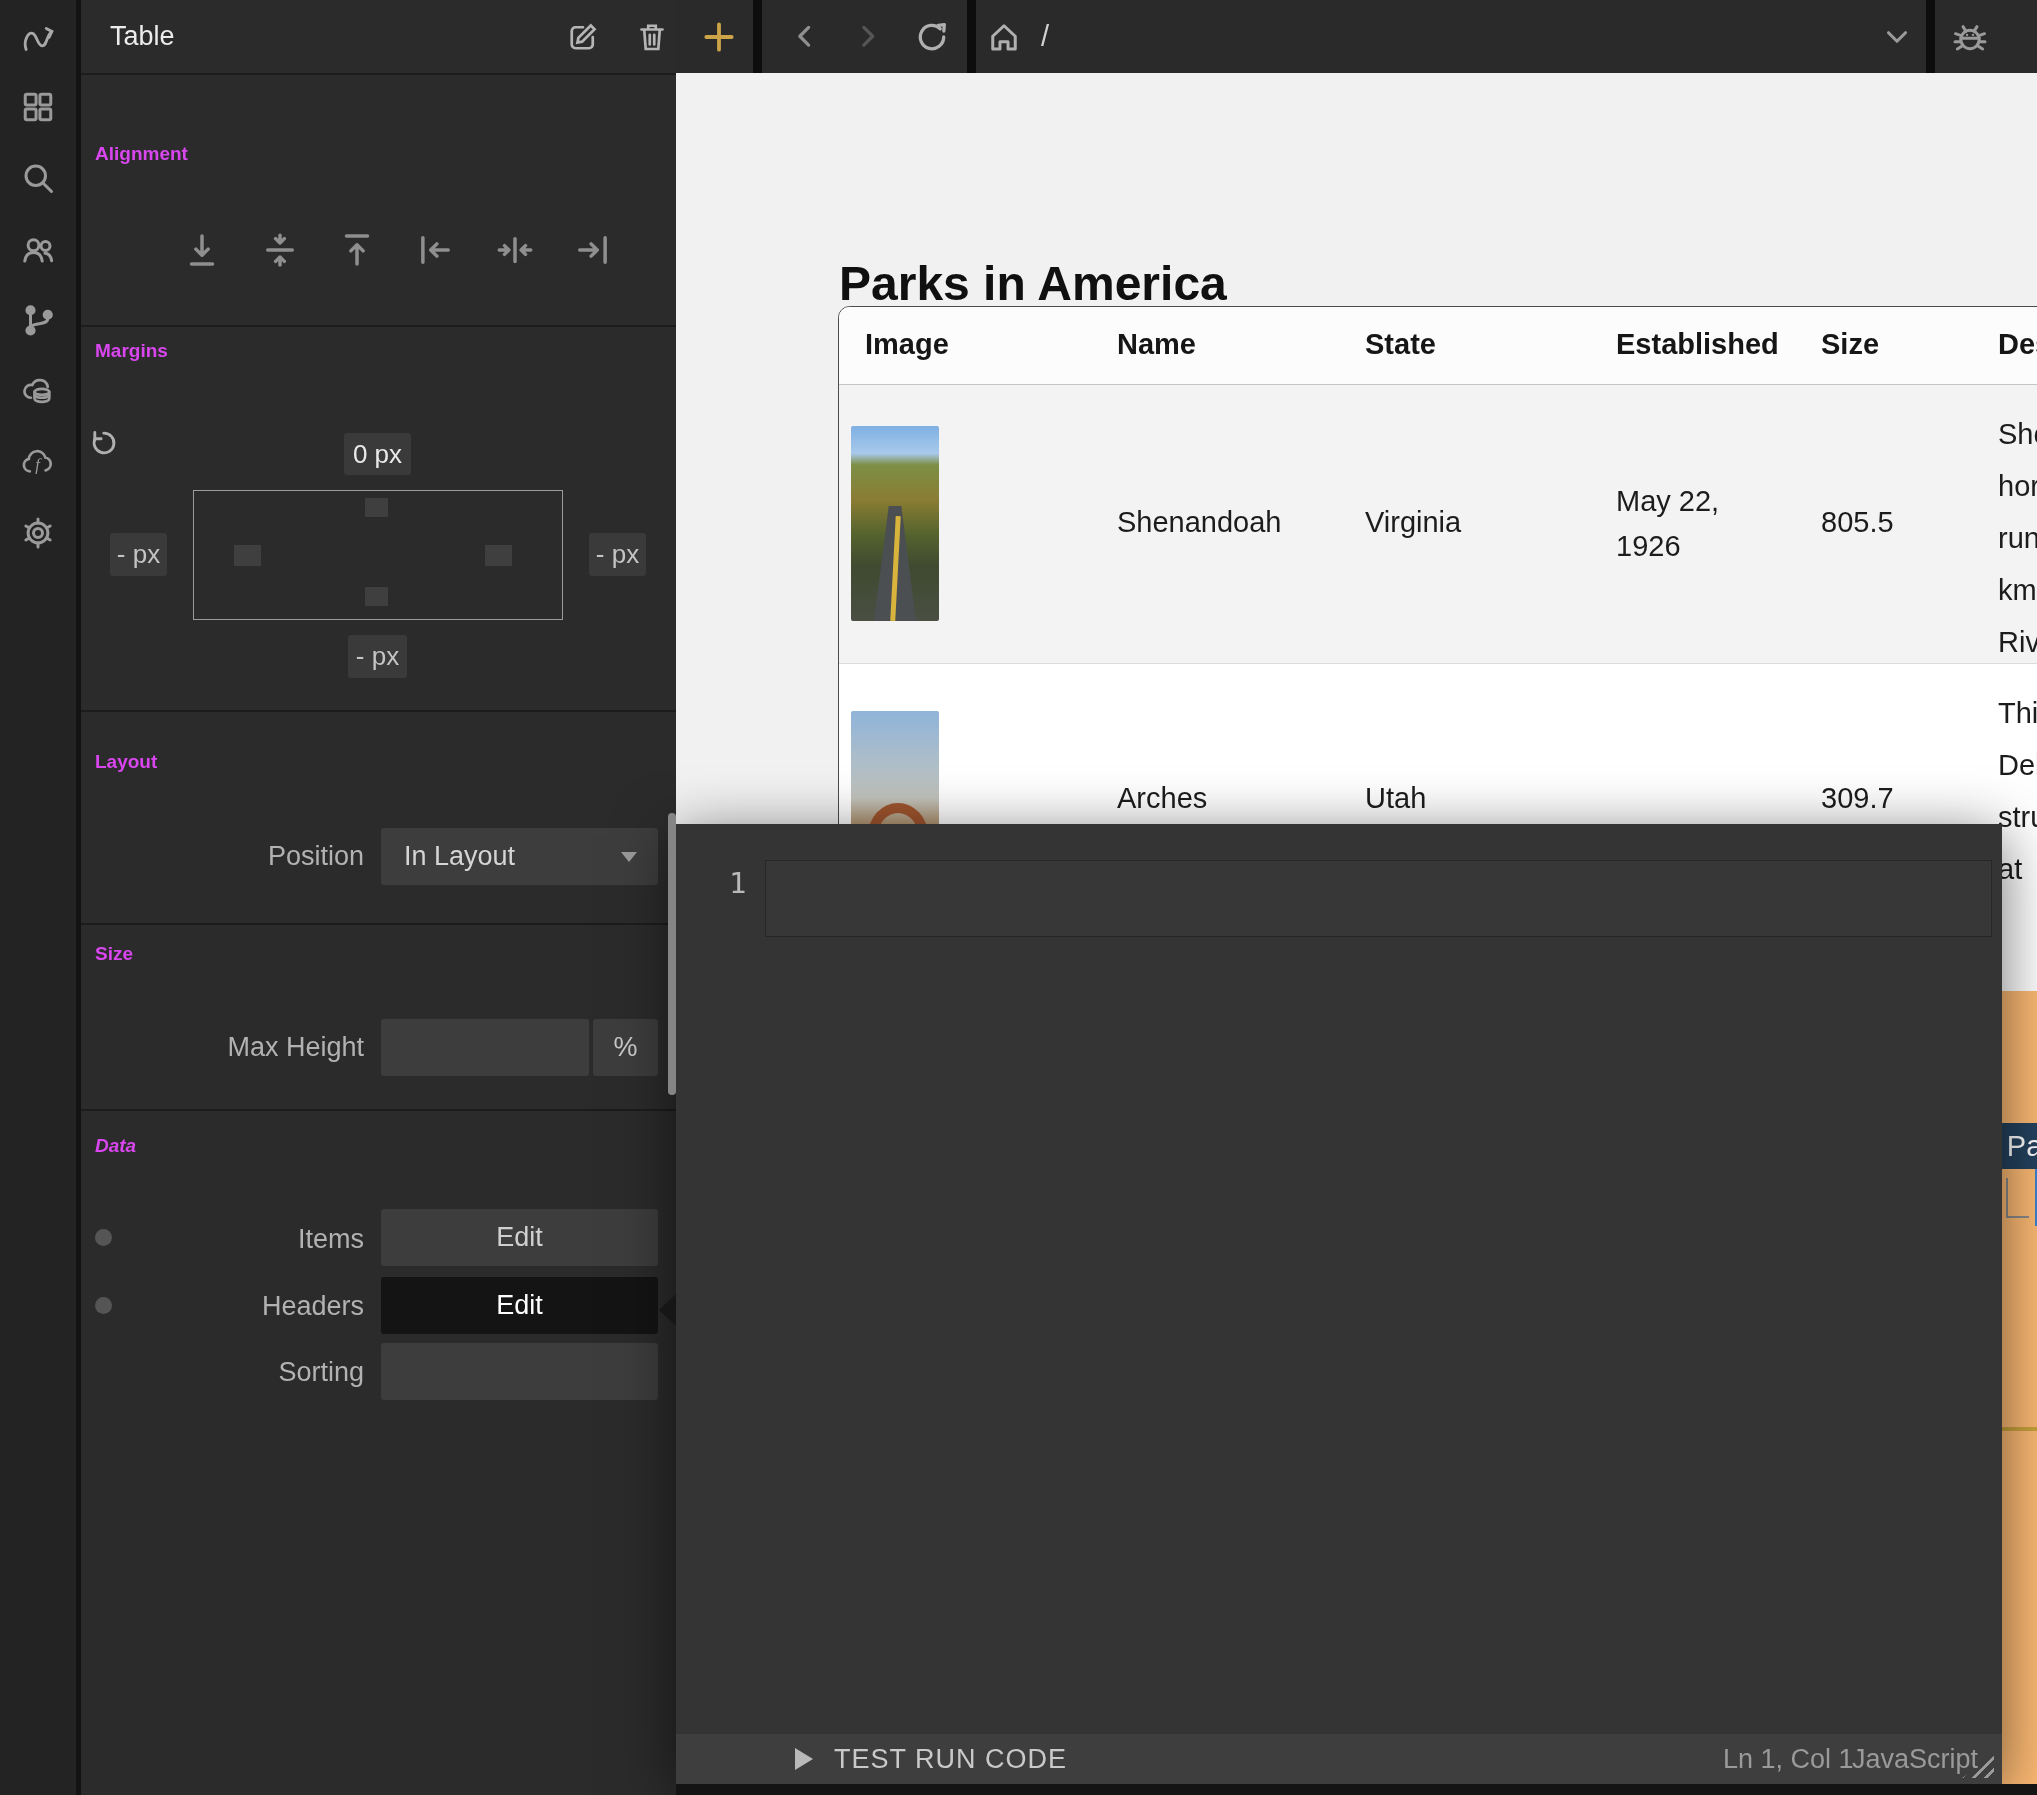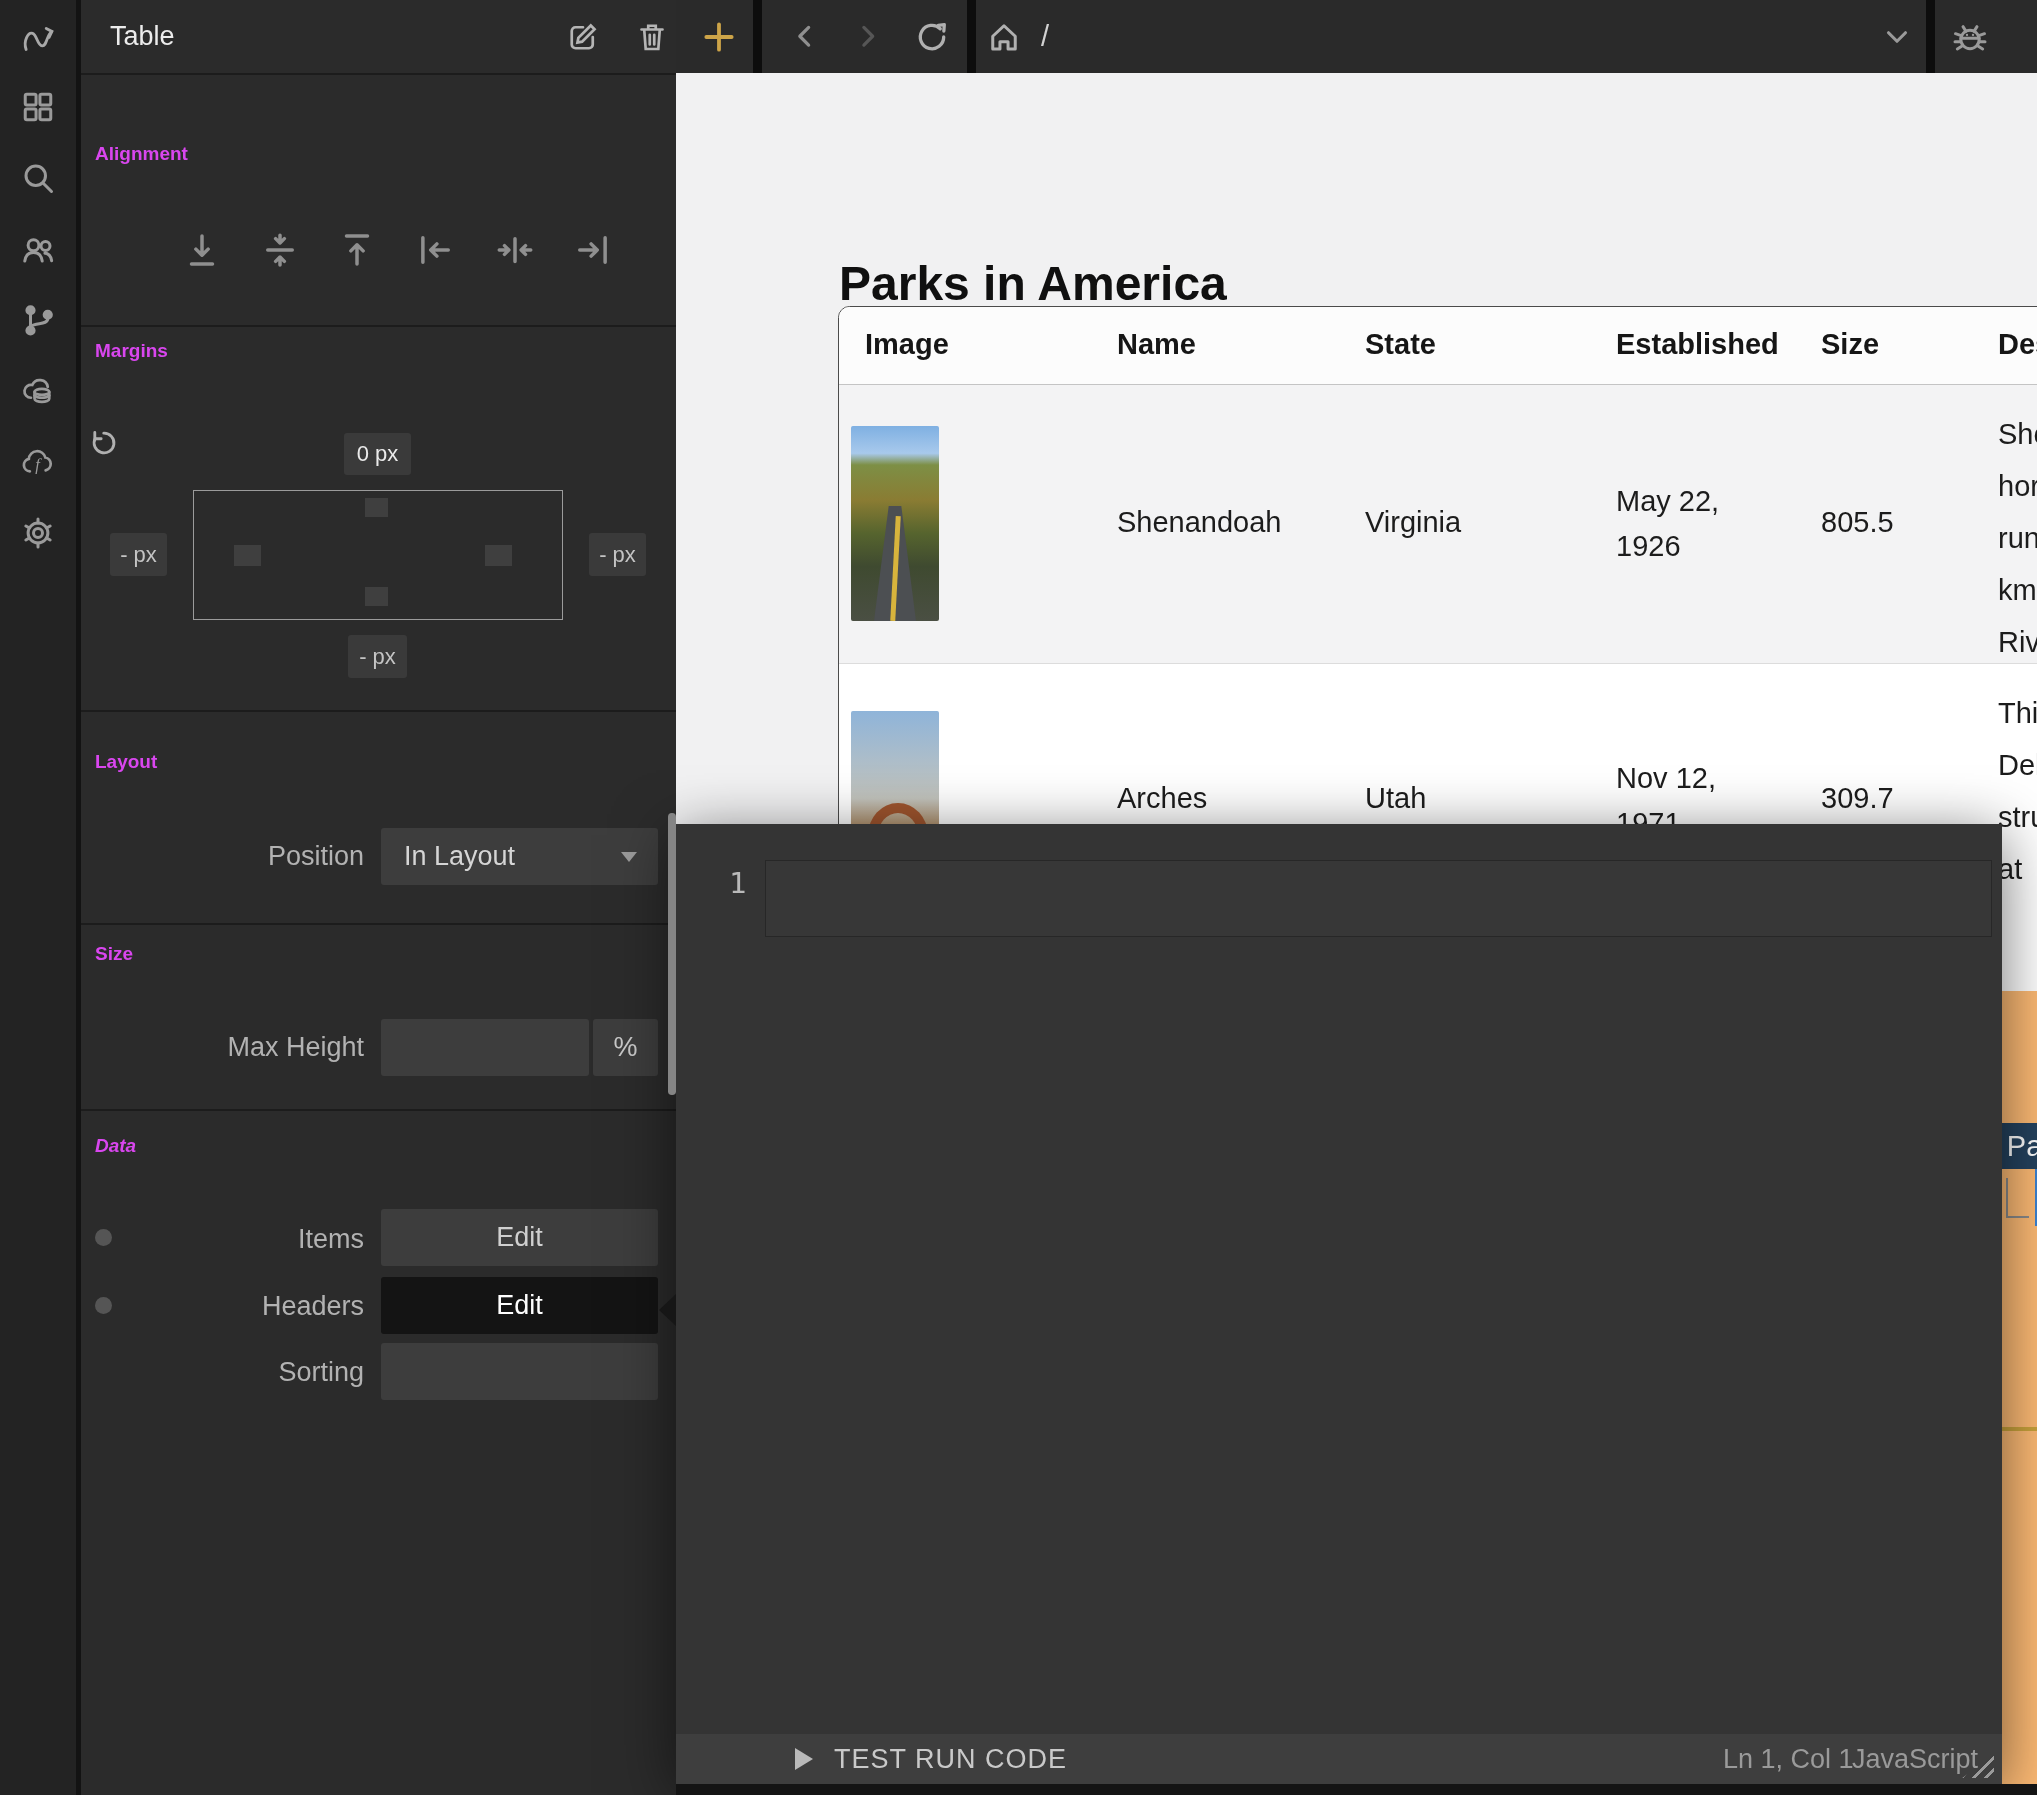--- a/index.html
+++ b/index.html
@@ -11,21 +11,21 @@
   #rail{left:0;top:0;width:76px;height:1795px;background:#232323;}
   .rail-btn{width:76px;height:71px;display:flex;align-items:center;justify-content:center;}
   #rail-divider{left:76px;top:0;width:4.8px;height:1795px;background:#131313;}
   
   #panel{left:81px;top:0;width:706px;height:1795px;background:#2b2b2b;}
   .panel-divider{position:absolute;left:0;width:595px;height:1.9px;background:#1c1c1c;}
   .sec-head{position:absolute;left:14px;font-size:19px;font-weight:bold;color:#d946ef;}
   .p-label{position:absolute;font-size:27px;color:#b2b2b2;text-align:right;width:254px;left:29px;}
   .ctrl{position:absolute;background:#3d3d3d;border-radius:2.9px;}
   .chip{position:absolute;background:#3a3a3a;border-radius:3px;color:#c4c4c4;
-        font-size:22px;display:flex;align-items:center;justify-content:center;}
+        font-size:26px;display:flex;align-items:center;justify-content:center;}
   .handle{position:absolute;background:#3f3f3f;}
   .align-btn{position:absolute;width:46px;height:46px;display:flex;align-items:center;justify-content:center;}
   
   #topbar{left:676px;top:0;width:1362px;height:73px;background:#2a2a2a;}
   .tb-div{position:absolute;top:0;width:8.6px;height:73px;background:#0d0d0d;}
   .tb-btn{position:absolute;top:0;height:73px;display:flex;align-items:center;justify-content:center;width:67px;}
   #path-text{position:absolute;left:365px;top:0;height:73px;display:flex;align-items:center;
              color:#d2d2d2;font-size:29px;}
   
   #preview{left:676px;top:73px;width:1362px;height:1723px;background:#f1f1f2;overflow:hidden;}
@@ -320,21 +320,20 @@
     <div>Riv</div>
   </div>
 
   <div class="thumb" style="left:175px;top:638px;">
     <div class="sky2"></div>
       <div class="arch"></div>
       <div class="ground"></div>
   </div>
   <div class="td" style="left:441px;top:709px;">Arches</div>
   <div class="td" style="left:689px;top:709px;">Utah</div>
-  <div class="td est" style="left:940px;top:683px;">Nov 12, 1971</div>
   <div class="td" style="left:1145px;top:709px;">309.7</div>
   <div class="td desc" style="left:1322px;top:614px;">
     <div>Thi</div>
     <div>Del</div>
     <div>stru</div>
     <div>at</div>
   </div>
 
   <div id="side-strip">
     <div id="strip-band">Pa</div>

